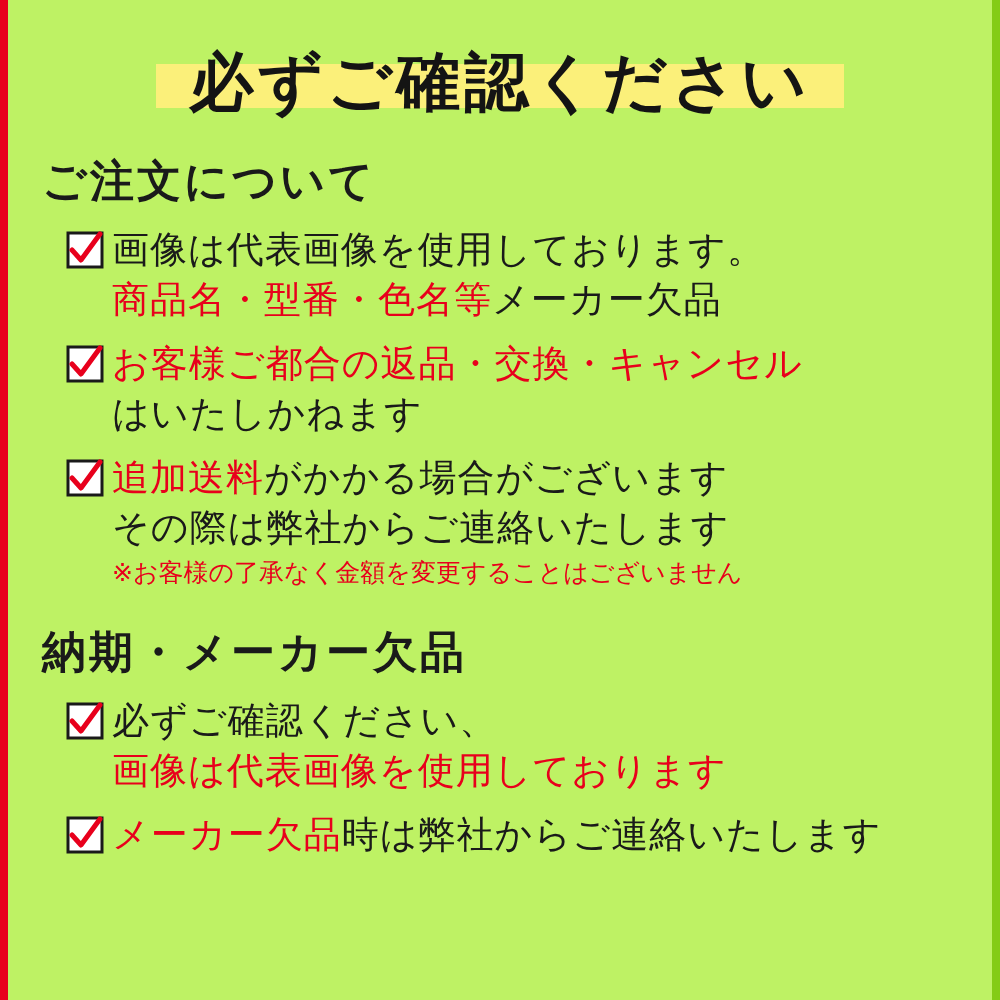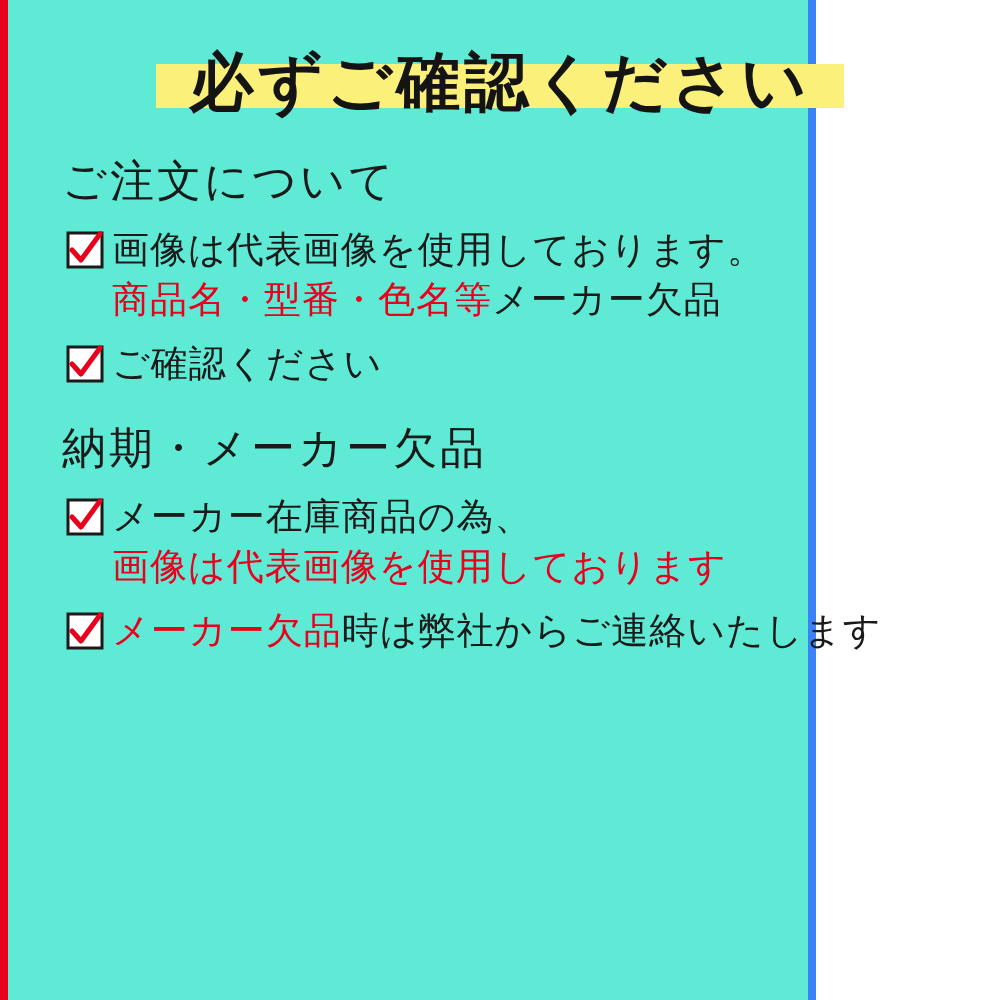--- a/index.html
+++ b/index.html
@@ -8,26 +8,26 @@
   }
   body {
     width: 1000px;
     height: 1000px;
     background: #ffffff;
     font-family: "DejaVu Sans", "Liberation Sans", sans-serif;
     overflow: hidden;
   }
   .page {
     position: relative;
-    width: 816px;
+    width: 1000px;
     height: 1000px;
     box-sizing: border-box;
     border-left: 8px solid #e8001c;
-    border-right: 8px solid #3b82f6;
-    background: #5eead4;
+    border-right: 8px solid #84cc16;
+    background: #bef264;
   }
   .inner {
     position: absolute;
     left: 0;
     top: 0;
     width: 984px;
     height: 1000px;
     padding: 0 30px;
     box-sizing: border-box;
   }
@@ -53,24 +53,24 @@
     font-weight: bold;
     letter-spacing: 4px;
     color: #141414;
     line-height: 96px;
     white-space: nowrap;
   }
 
   
   .section-head {
     font-size: 44px;
-    font-weight: normal;
+    font-weight: bold;
     color: #1a1a1a;
     letter-spacing: 3px;
-    margin: 22px 0 6px 24px;
+    margin: 22px 0 6px 4px;
   }
   .section-head.second {
     margin-top: 30px;
   }
 
   
   .item {
     display: flex;
     align-items: flex-start;
     margin: 14px 0 0 28px;
@@ -138,38 +138,52 @@
       </div>
 
       <div class="item">
         <span class="check">
           <svg width="38" height="38" viewBox="0 0 38 38">
             <rect x="2" y="2" width="34" height="34" fill="#ffffff" stroke="#1a1a1a" stroke-width="3"></rect>
             <path d="M6 19 L15 29 L34 3" fill="none" stroke="#e8001c" stroke-width="5" stroke-linecap="round" stroke-linejoin="round"></path>
           </svg>
         </span>
         <span class="lines">
-          <div class="line"><span class="blk">ご確認ください</span></div>
-        </span>
-      </div>
-
+          <div class="line"><span class="red">お客様ご都合の返品・交換・キャンセル</span></div>
+          <div class="line"><span class="blk">はいたしかねます</span></div>
+        </span>
+      </div>
+
+      <div class="item">
+        <span class="check">
+          <svg width="38" height="38" viewBox="0 0 38 38">
+            <rect x="2" y="2" width="34" height="34" fill="#ffffff" stroke="#1a1a1a" stroke-width="3"></rect>
+            <path d="M6 19 L15 29 L34 3" fill="none" stroke="#e8001c" stroke-width="5" stroke-linecap="round" stroke-linejoin="round"></path>
+          </svg>
+        </span>
+        <span class="lines">
+          <div class="line"><span class="red">追加送料</span><span class="blk">がかかる場合がございます</span></div>
+          <div class="line"><span class="blk">その際は弊社からご連絡いたします</span></div>
+          <div class="line note">※お客様の了承なく金額を変更することはございません</div>
+        </span>
+      </div>
     </div>
 
     <div>
       <div class="section-head second">納期・メーカー欠品</div>
 
       <div class="item">
         <span class="check">
           <svg width="38" height="38" viewBox="0 0 38 38">
             <rect x="2" y="2" width="34" height="34" fill="#ffffff" stroke="#1a1a1a" stroke-width="3"></rect>
             <path d="M6 19 L15 29 L34 3" fill="none" stroke="#e8001c" stroke-width="5" stroke-linecap="round" stroke-linejoin="round"></path>
           </svg>
         </span>
         <span class="lines">
-          <div class="line"><span class="blk">メーカー在庫商品の為、</span></div>
+          <div class="line"><span class="blk">必ずご確認ください、</span></div>
           <div class="line"><span class="red">画像は代表画像を使用しております</span></div>
         </span>
       </div>
 
       <div class="item">
         <span class="check">
           <svg width="38" height="38" viewBox="0 0 38 38">
             <rect x="2" y="2" width="34" height="34" fill="#ffffff" stroke="#1a1a1a" stroke-width="3"></rect>
             <path d="M6 19 L15 29 L34 3" fill="none" stroke="#e8001c" stroke-width="5" stroke-linecap="round" stroke-linejoin="round"></path>
           </svg>

